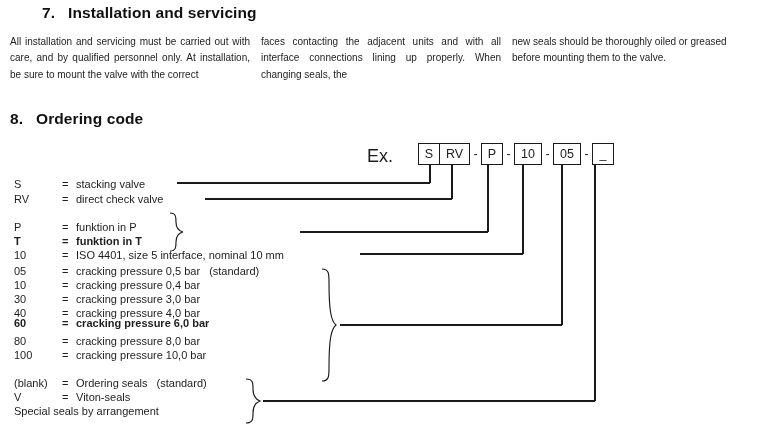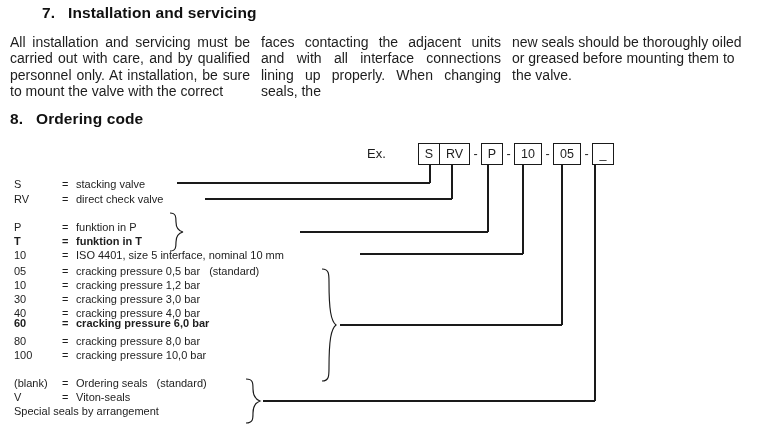--- a/index.html
+++ b/index.html
@@ -31,37 +31,37 @@
     width: 26px;
   }
 
   #heading-installation { left: 10px; top: 4px; margin-left: 32px; }
   #heading-ordering     { left: 10px; top: 110px; }
 
   
   .body-col {
     position: absolute;
     top: 34px;
-    font-size: 14px;
+    font-size: 10px;
     line-height: 16.3px;
     color: #1d1d1d;
     text-align: justify;
   }
   #col-1 { left: 10px;  width: 240px; }
   #col-2 { left: 261px; width: 240px; }
   #col-3 { left: 512px; width: 240px; }
   .body-col p { margin: 0; }
   .body-col p.last { text-align: left; }
 
   
   #ex-label {
     position: absolute;
     left: 367px;
     top: 146px;
-    font-size: 13px;
+    font-size: 18px;
     color: #1d1d1d;
   }
 
   #code-boxes {
     position: absolute;
     left: 418px;
     top: 143px;
     height: 22px;
     display: flex;
     align-items: stretch;
@@ -168,21 +168,21 @@
     <div class="code-cell" style="width: 22px;">_</div>
   </div>
 
 <div id="legend-list">
     <div class="legend-row" style="top: 177px;"><span class="code">S</span><span class="eq">=</span><span class="desc">stacking valve</span></div>
     <div class="legend-row" style="top: 192px;"><span class="code">RV</span><span class="eq">=</span><span class="desc">direct check valve</span></div>
     <div class="legend-row" style="top: 220px;"><span class="code">P</span><span class="eq">=</span><span class="desc">funktion in P</span></div>
     <div class="legend-row" style="top: 234px; font-weight: bold;"><span class="code">T</span><span class="eq">=</span><span class="desc">funktion in T</span></div>
     <div class="legend-row" style="top: 248px;"><span class="code">10</span><span class="eq">=</span><span class="desc">ISO 4401, size 5 interface, nominal 10 mm</span></div>
     <div class="legend-row" style="top: 264px;"><span class="code">05</span><span class="eq">=</span><span class="desc">cracking pressure 0,5 bar</span><span class="note">(standard)</span></div>
-    <div class="legend-row" style="top: 278px;"><span class="code">10</span><span class="eq">=</span><span class="desc">cracking pressure 1,2 bar</span></div>
+    <div class="legend-row" style="top: 278px;"><span class="code">10</span><span class="eq">=</span><span class="desc">cracking pressure 0,4 bar</span></div>
     <div class="legend-row" style="top: 292px;"><span class="code">30</span><span class="eq">=</span><span class="desc">cracking pressure 3,0 bar</span></div>
     <div class="legend-row" style="top: 306px;"><span class="code">40</span><span class="eq">=</span><span class="desc">cracking pressure 4,0 bar</span></div>
     <div class="legend-row" style="top: 316px; font-weight: bold;"><span class="code">60</span><span class="eq">=</span><span class="desc">cracking pressure 6,0 bar</span></div>
     <div class="legend-row" style="top: 334px;"><span class="code">80</span><span class="eq">=</span><span class="desc">cracking pressure 8,0 bar</span></div>
     <div class="legend-row" style="top: 348px;"><span class="code">100</span><span class="eq">=</span><span class="desc">cracking pressure 10,0 bar</span></div>
     <div class="legend-row" style="top: 376px;"><span class="code">(blank)</span><span class="eq">=</span><span class="desc">Ordering seals</span><span class="note">(standard)</span></div>
     <div class="legend-row" style="top: 390px;"><span class="code">V</span><span class="eq">=</span><span class="desc">Viton-seals</span></div>
     <div class="legend-row freetext" style="top: 404px;"><span class="code">Special seals by arrangement</span></div>
   </div>
 

